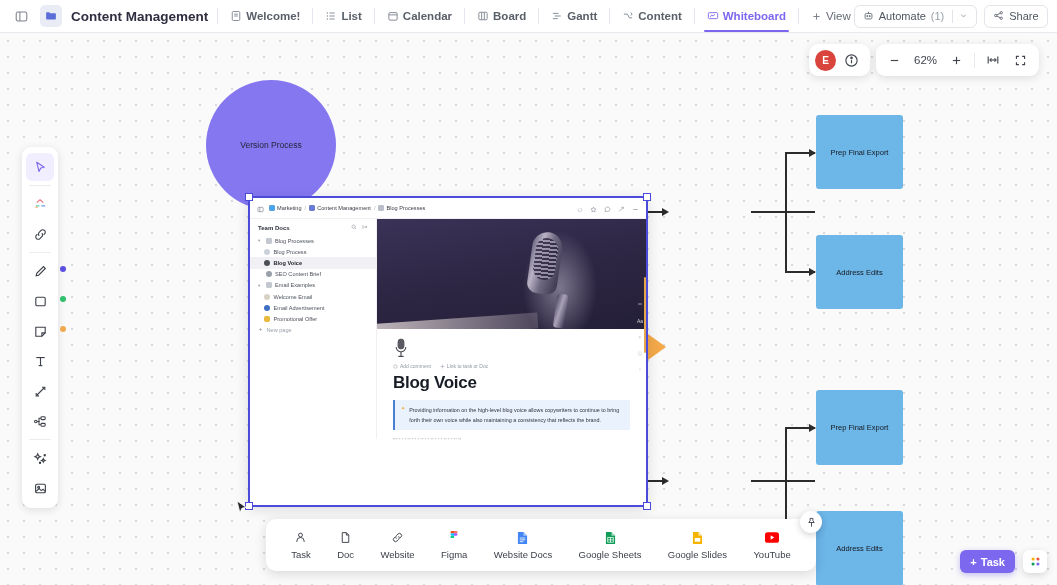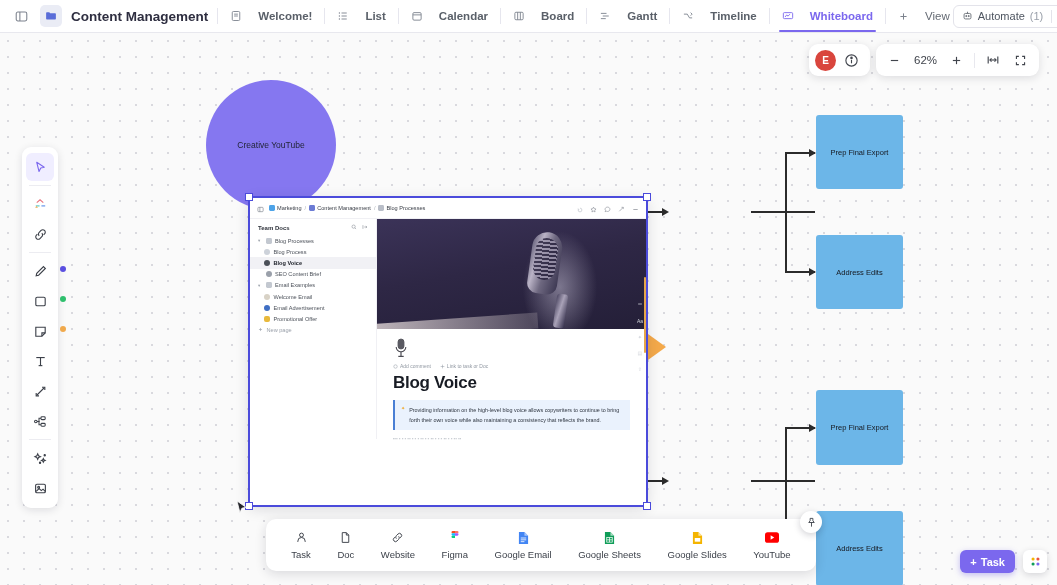--- a/index.html
+++ b/index.html
@@ -27,21 +27,21 @@
     width: 22px; height: 22px; border-radius: 5px;
     background: #eaecf5; display: flex; align-items: center; justify-content: center;
     margin-left: 8px; flex: 0 0 auto;
   }
   .doc-title {
     font-size: 13.5px; font-weight: bold; color: #2e2e40;
     margin-left: 9px; white-space: nowrap;
   }
   .tb-sep { width: 1px; height: 16px; background: #e6e6ee; margin: 0 9px; flex:0 0 auto;}
   .tab {
-    display: flex; align-items: center; gap: 16px;
+    display: flex; align-items: center; gap: 4px;
     font-size: 11.5px; font-weight: bold; color: #5a6069;
     padding: 0 3px; height: 32px; white-space: nowrap;
     position: relative; flex: 0 0 auto;
   }
   .tab .tab-ico { display:flex; align-items:center; color:#7c828d; }
   .tab.active { color: #7b68ee; align-items: center; }
   .tab.active .tab-ico { color: #7b68ee; }
   .tab.active:after {
     content:''; position:absolute; left:0; right:0; bottom:0;
     height:2px; background:#7b68ee; border-radius:2px;
@@ -331,21 +331,21 @@
   </div>
   <div class="tb-sep"></div>
 
   <div class="tab">
     <span class="tab-ico">
       <svg width="12" height="12" viewBox="0 0 16 16" fill="none" stroke="currentColor" stroke-width="1.2">
           <path d="M2.5 5.5h4.5l3 5h3.5"></path>
           <path d="M11.5 3.5l2 2-2 2"></path>
         </svg>
     </span>
-    <span>Timeline</span>
+    <span>Content</span>
   </div>
   <div class="tb-sep"></div>
 
   <div class="tab active">
     <span class="tab-ico">
       <svg width="12" height="12" viewBox="0 0 16 16" fill="none" stroke="currentColor" stroke-width="1.2">
           <rect x="1.8" y="3.5" width="12.4" height="8" rx="1.3"></rect>
           <path d="M4.3 9l2-2.4 1.8 1.6 2-2.2" stroke-linecap="round"></path>
         </svg>
     </span>
@@ -520,21 +520,21 @@
     <div class="rail-btn">
       <svg width="15" height="15" viewBox="0 0 16 16" fill="none" stroke="currentColor" stroke-width="1.2">
           <rect x="2.8" y="3.5" width="10.4" height="9" rx="1.4"></rect>
           <circle cx="6" cy="6.6" r="1"></circle>
           <path d="M3.4 11l3.1-3 2.4 2.2 1.8-1.5 2.3 2.3"></path>
         </svg>
     </div>
   </div>
 
   <div class="circle-node">
-    <span>Creative YouTube</span>
+    <span>Version Process</span>
   </div>
 
   <div class="tri-shape"></div>
 
   <div class="edge" style="left:646px; top:178px; width:20px; height:2px;"></div>
   <div class="arrow-head" style="left:662px; top:174.5px;"></div>
 
 
   <div class="edge" style="left:751px; top:178px; width:64px; height:2px;"></div>
   <div class="edge" style="left:785px; top:119px; width:2px; height:120px;"></div>
@@ -805,21 +805,21 @@
       <span class="dock-label">Figma</span>
     </div>
     <div class="dock-item">
       <span class="dock-ico">
         <svg width="11" height="14" viewBox="0 0 12 15">
             <path d="M1 1h6l4 4v9H1z" fill="#4285f4"></path>
             <path d="M7 1l4 4H7z" fill="#a8c7fa"></path>
             <path d="M3 7.5h6M3 9.5h6M3 11.5h4" stroke="#fff" stroke-width=".9"></path>
           </svg>
       </span>
-      <span class="dock-label">Google Email</span>
+      <span class="dock-label">Website Docs</span>
     </div>
     <div class="dock-item">
       <span class="dock-ico">
         <svg width="11" height="14" viewBox="0 0 12 15">
             <path d="M1 1h6l4 4v9H1z" fill="#0f9d58"></path>
             <path d="M7 1l4 4H7z" fill="#a6dbc0"></path>
             <rect x="3" y="7" width="6" height="5" fill="none" stroke="#fff" stroke-width=".8"></rect>
             <line x1="6" y1="7" x2="6" y2="12" stroke="#fff" stroke-width=".8"></line>
             <line x1="3" y1="9.5" x2="9" y2="9.5" stroke="#fff" stroke-width=".8"></line>
           </svg>

